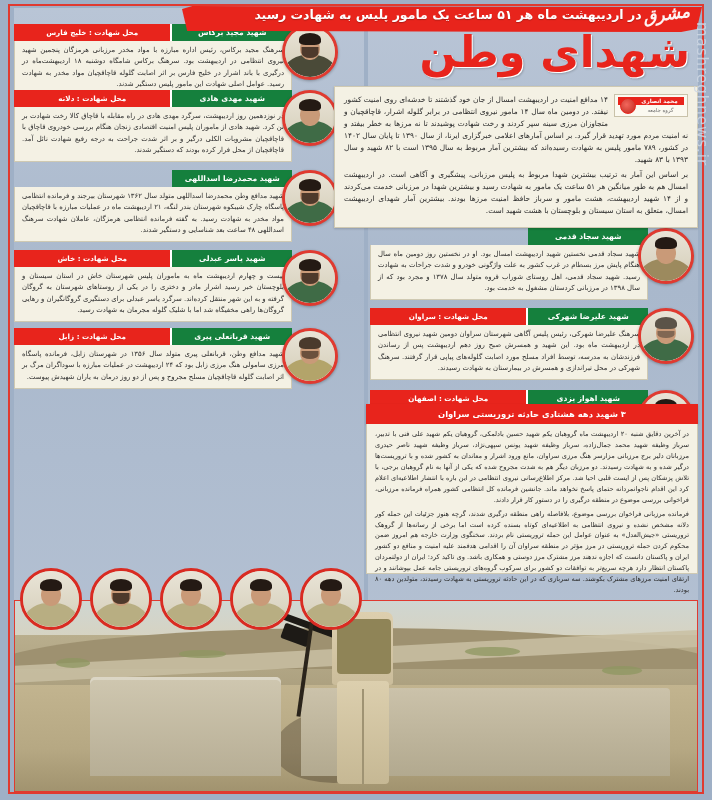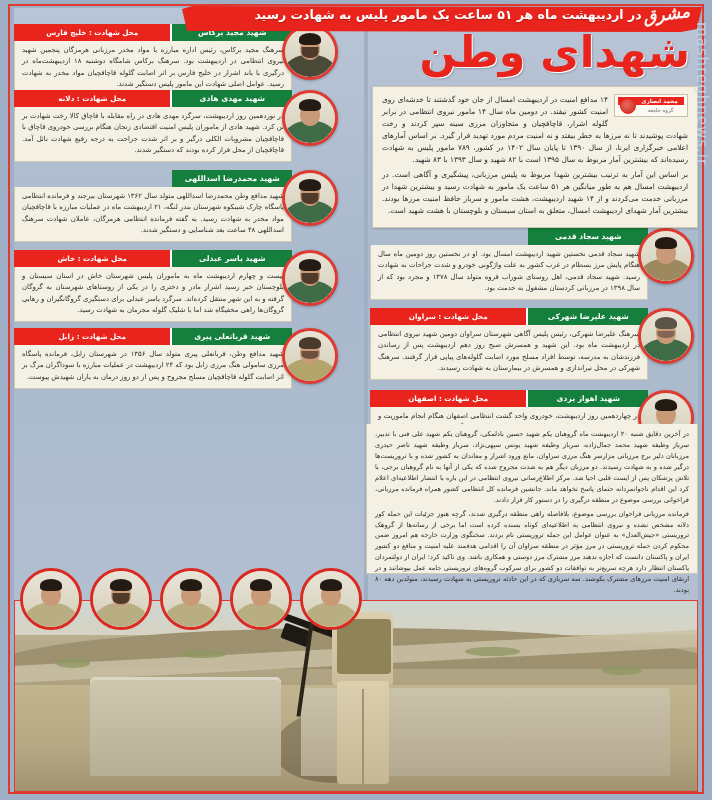--- a/index.html
+++ b/index.html
@@ -50,21 +50,21 @@
     color:#ffffff;font-size:17px;font-weight:bold;z-index:9;
     transform:rotate(-8deg);opacity:.95;font-style:italic;
   }
   .watermark{
     position:absolute;right:1px;top:22px;
     writing-mode:vertical-rl;
     color:#cfd8e4;font-size:15px;letter-spacing:1px;z-index:9;opacity:.85;
   }
   
   .intro{
-    position:absolute;right:14px;top:86px;width:326px;min-height:126px;
+    position:absolute;right:14px;top:86px;width:364px;min-height:126px;
     background:#f4f1e4;border:1px solid #cfc9b2;
     box-shadow:0 1px 2px rgba(0,0,0,.18);
     padding:7px 9px 7px 9px;box-sizing:border-box;z-index:5;
   }
   .intro p{
     margin:0 0 3px 0;color:#2b2b2b;font-size:7.4px;line-height:1.62;
     text-align:justify;
   }
   .byline{
     float:right;margin:0 0 3px 6px;width:74px;
@@ -396,20 +396,21 @@
       </div>
     <div class="card-head">
       <div class="nametag">شهید سعید ربیعی</div>
       <div class="placetag">محل شهادت : اهواز</div>
     </div>
     <div class="card-body">
         <p>چهارمین شهید نیروی انتظامی در اردیبهشت، سعید ربیعی بود که در شانزدهمین روز این ماه هنگامی که برای دستگیری یک قاتل فراری در اهواز وارد عمل شد، هدف گلوله قاتل قرار گرفت و به شهادت رسید. مرد جنایتکار که مرتکب سه قتل شده بود، سرانجام در جریان درگیری مسلحانه با ماموران کشته شد.</p>
       </div>
   </div>
 
+  <div class="sec-head" style="top:404px;">۳ شهید دهه هشتادی حادثه تروریستی سراوان</div>
   <div class="sec-body" style="top:424px;height:150px;">
     <p style="margin-bottom:3px;">در آخرین دقایق شنبه ۲۰ اردیبهشت ماه گروهبان یکم شهید حسین بادلمکی، گروهبان یکم شهید علی فنی با تدبیر، سرباز وظیفه شهید محمد جمال‌زاده، سرباز وظیفه شهید یونس سپهی‌نژاد، سرباز وظیفه شهید ناصر حیدری مرزبانان دلیر برج مرزبانی مزارسر هنگ مرزی سراوان، مانع ورود اشرار و معاندان به کشور شده و با تروریست‌ها درگیر شده و به شهادت رسیدند. دو مرزبان دیگر هم به شدت مجروح شده که یکی از آنها به نام گروهبان برجی، با تلاش پزشکان پس از ایست قلبی احیا شد. مرکز اطلاع‌رسانی نیروی انتظامی در این باره با انتشار اطلاعیه‌ای اعلام کرد این اقدام ناجوانمردانه حتما‌ی پاسخ نخواهد ماند. جانشین فرمانده کل انتظامی کشور همراه فرمانده مرزبانی، فراخوانی بررسی موضوع در منطقه درگیری را در دستور کار قرار دادند.</p>
     <p>فرمانده مرزبانی فراخوان بررسی موضوع، بلافاصله راهی منطقه درگیری شدند، گرچه هنوز جزئیات این حمله کور دلانه مشخص نشده و نیروی انتظامی به اطلاعیه‌ای کوتاه بسنده کرده است اما برخی از رسانه‌ها از گروهک تروریستی «جیش‌العدل» به عنوان عوامل این حمله تروریستی نام بردند. سخنگوی وزارت خارجه هم امروز ضمن محکوم کردن حمله تروریستی در مرز مؤثر در منطقه سراوان آن را اقدامی هدفمند علیه امنیت و منافع دو کشور ایران و پاکستان دانست که اجازه ندهند مرز مشترک مرز دوستی و همکاری باشد. وی تاکید کرد: ایران از دولتمردان پاکستان انتظار دارد هرچه سریع‌تر به توافقات دو کشور برای سرکوب گروه‌های تروریستی جامه عمل بپوشانند و در ارتقای امنیت مرزهای مشترک بکوشند. سه سربازی که در این حادثه تروریستی به شهادت رسیدند، متولدین دهه ۸۰ بودند.</p>
   </div>
 
   <div class="photo-row">
     <div class="pr-item" style="right:2px;">
         <div class="av-inner">
           <div class="av-bg"></div>
           <div class="av-uni" style="background:#b8ae82;bottom:-6px;height:30px;"></div>

